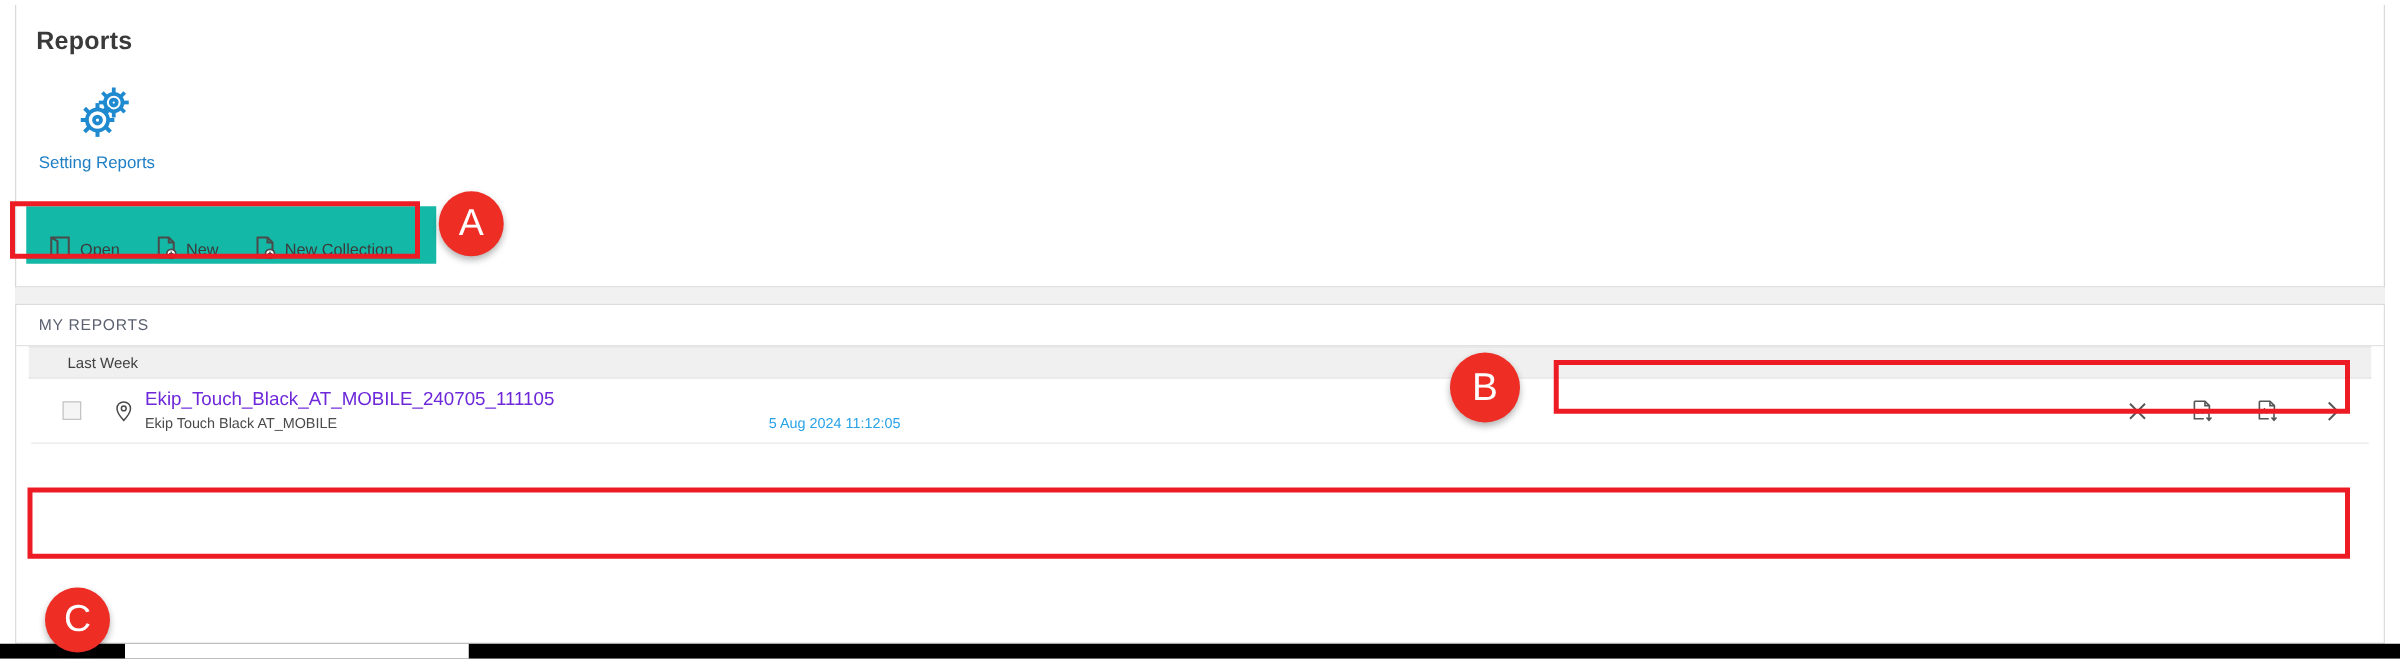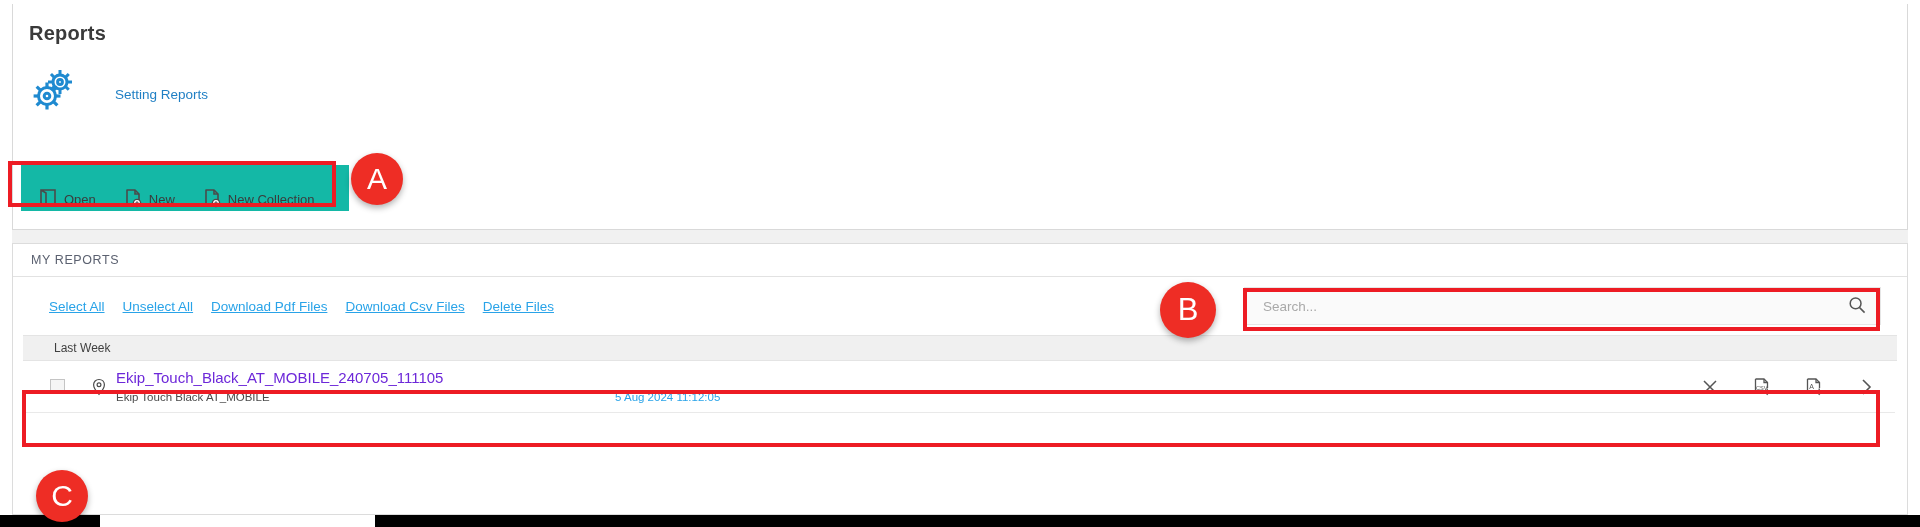--- a/index.html
+++ b/index.html
@@ -36,24 +36,22 @@
 
   .ribbon-groups {
     position: absolute;
     left: 18px; top: 62px;
     display: flex;
     align-items: flex-start;
   }
   .ribbon-item {
     width: 108px;
     display: flex;
-    flex-direction: row;
-    align-items: center;
-    cursor: pointer;
-    gap: 38px;
+    flex-direction: column;
+    cursor: pointer;
   }
   .ribbon-item .glyph {
     height: 48px;
     display: flex;
     align-items: center;
     justify-content: center;
   }
   .ribbon-item .caption {
     margin-top: 8px;
     font-size: 13.5px;
@@ -368,39 +366,20 @@
   </div>
 
   <div class="mid-gap"></div>
 
   <div class="reports-panel">
 
     <div class="panel-header">
       <span>MY REPORTS</span>
     </div>
 
-    <div class="links-row">
-      <span class="link">Select All</span>
-      <span class="link">Unselect All</span>
-      <span class="link">Download Pdf Files</span>
-      <span class="link">Download Csv Files</span>
-      <span class="link">Delete Files</span>
-
-      <div class="search-wrap">
-        <input class="search-input" type="text" placeholder="Search..." style="">
-        <button class="search-btn">
-          <span>
-            <svg width="20" height="20" viewBox="0 0 20 20">
-              <circle cx="8.6" cy="8.4" r="5.4" fill="none" stroke="#555" stroke-width="1.5"></circle>
-              <line x1="12.6" y1="12.6" x2="17.6" y2="17.6" stroke="#555" stroke-width="1.5"></line>
-            </svg>
-          </span>
-        </button>
-      </div>
-    </div>
 
     <div class="group-header">
       <span>Last Week</span>
     </div>
 
     <div class="report-row">
       <div class="row-checkbox"></div>
 
       <span class="pin-icon">
         <svg width="14" height="18" viewBox="0 0 14 18">

